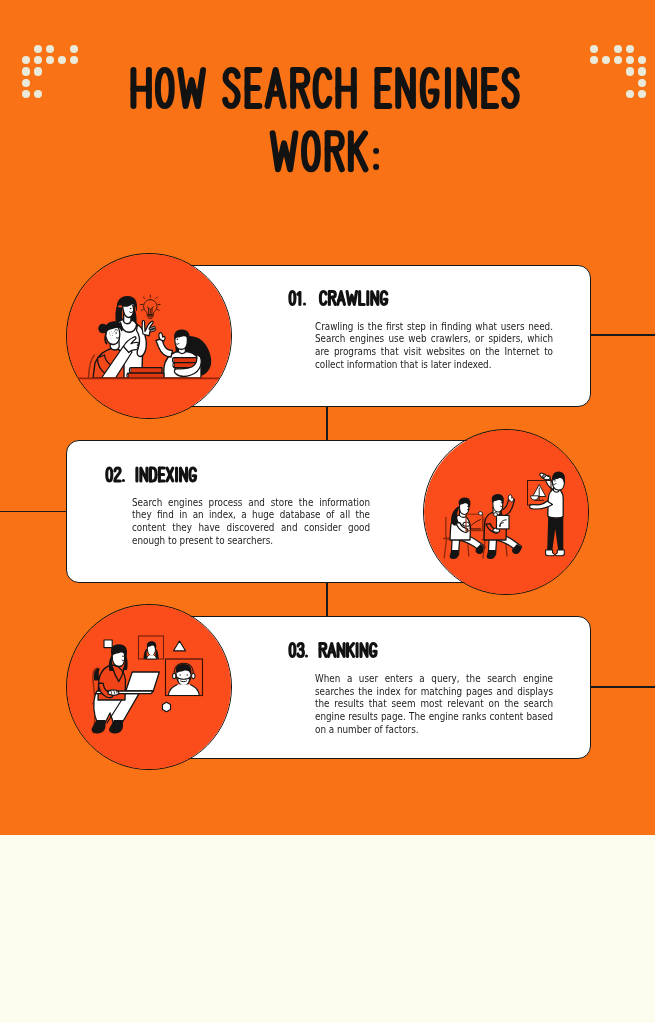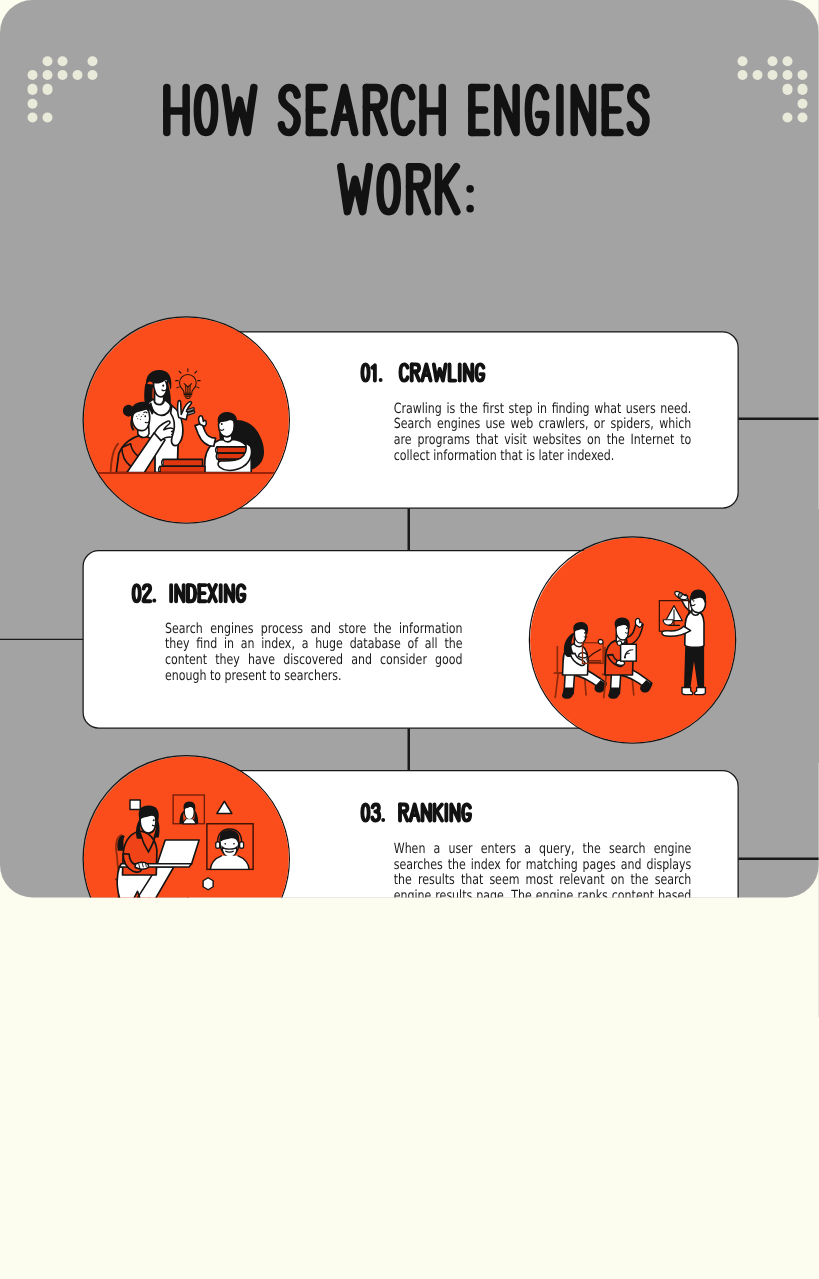--- a/index.html
+++ b/index.html
@@ -1,18 +1,18 @@
 <!DOCTYPE html>
 <html><head>
 <meta charset="utf-8">
 <style>
   html,body{margin:0;padding:0;}
   body{width:655px;height:1023px;overflow:hidden;background:#FCFCEF;
        font-family:"Liberation Sans",sans-serif;}
-  .page{position:relative;width:655px;height:718px;background:#a3a3a3;overflow:hidden;border-radius:26px;}
+  .page{position:relative;width:655px;height:835px;background:#f97316;overflow:hidden;}
   svg{display:block;}
   .abs{position:absolute;}
   .dots i{position:absolute;width:8.2px;height:8.2px;border-radius:50%;background:#EAEADA;display:block;}
   .ln{position:absolute;background:#1A1A1A;}
   .card{position:absolute;background:#FFFFFF;border:1.7px solid #171717;border-radius:13px;box-sizing:border-box;}
   .circ{position:absolute;border-radius:50%;border:1.9px solid #121212;box-sizing:border-box;overflow:hidden;}
   .body{position:absolute;color:#1b1b1b;-webkit-font-smoothing:antialiased;font-size:11.2px;line-height:12.8px;text-align:justify;
         font-family:"DejaVu Sans",sans-serif;font-stretch:condensed;width:272px;
         transform:scaleX(0.875);transform-origin:0 0;}
   .brand{position:absolute;left:0;width:655px;text-align:center;color:#2f2f2f;font-weight:700;

